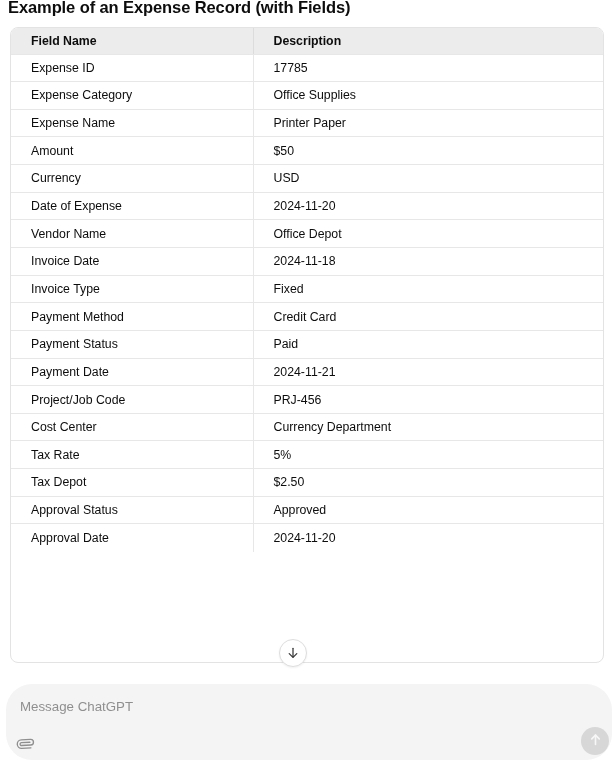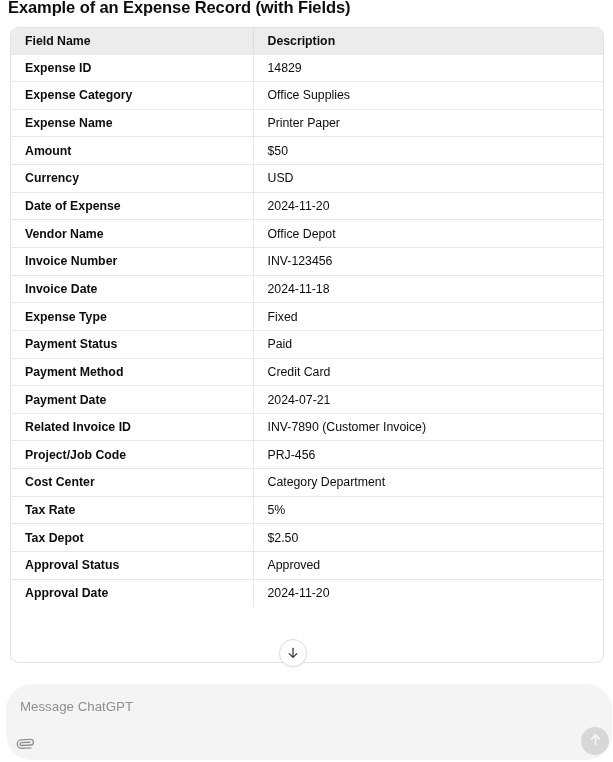--- a/index.html
+++ b/index.html
@@ -39,38 +39,38 @@
     background:#fff;
   }
   table.expense{
     width:100%;
     border-collapse:collapse;
     font-size:12.3px;
     table-layout:fixed;
   }
   table.expense col.c1{width:242px;}
   table.expense th, table.expense td{
-    padding:0 0 0 14px;
+    padding:0 0 0 20px;
     text-align:left;
     vertical-align:middle;
     white-space:nowrap;
     overflow:hidden;
   }
   table.expense thead tr{height:26px;}
   table.expense thead th{
     background:var(--header-bg);
     font-weight:700;
     font-size:12.3px;
     border-bottom:1px solid var(--border-inner);
   }
   table.expense thead th:first-child{border-right:1px solid #dcdcdc;}
   table.expense tbody tr{height:27.65px;}
   table.expense tbody td{border-bottom:1px solid var(--border-inner);}
   table.expense tbody tr:last-child td{border-bottom:none;}
-  table.expense td.field{font-weight:700;border-right:1px solid var(--border-inner);margin-top:33px;}
+  table.expense td.field{font-weight:400;border-right:1px solid var(--border-inner);margin-top:33px;}
   table.expense td.desc{font-weight:400;}
 
   .scroll-down-btn{
     position:absolute;
     left:279px; top:639px;
     width:28px; height:28px;
     border-radius:50%;
     background:#ffffff;
     border:1px solid #dedede;
     box-shadow:0 1px 2px rgba(0,0,0,0.06);
@@ -126,21 +126,21 @@
       </colgroup>
     <thead>
       <tr>
         <th>Field Name</th>
         <th>Description</th>
       </tr>
     </thead>
     <tbody>
   <tr>
     <td class="field">Expense ID</td>
-    <td class="desc">14829</td>
+    <td class="desc">17785</td>
   </tr>
 
   <tr>
     <td class="field">Expense Category</td>
     <td class="desc">Office Supplies</td>
   </tr>
 
   <tr>
     <td class="field">Expense Name</td>
     <td class="desc">Printer Paper</td>
@@ -159,63 +159,55 @@
   <tr>
     <td class="field">Date of Expense</td>
     <td class="desc">2024-11-20</td>
   </tr>
 
   <tr>
     <td class="field">Vendor Name</td>
     <td class="desc">Office Depot</td>
   </tr>
 
-  <tr>
-    <td class="field">Invoice Number</td>
-    <td class="desc">INV-123456</td>
-  </tr>
 
   <tr>
     <td class="field">Invoice Date</td>
     <td class="desc">2024-11-18</td>
   </tr>
 
   <tr>
-    <td class="field">Expense Type</td>
+    <td class="field">Invoice Type</td>
     <td class="desc">Fixed</td>
+  </tr>
+
+  <tr>
+    <td class="field">Payment Method</td>
+    <td class="desc">Credit Card</td>
   </tr>
 
   <tr>
     <td class="field">Payment Status</td>
     <td class="desc">Paid</td>
   </tr>
 
   <tr>
-    <td class="field">Payment Method</td>
-    <td class="desc">Credit Card</td>
-  </tr>
-
-  <tr>
     <td class="field">Payment Date</td>
-    <td class="desc">2024-07-21</td>
-  </tr>
-
-  <tr>
-    <td class="field">Related Invoice ID</td>
-    <td class="desc">INV-7890 (Customer Invoice)</td>
-  </tr>
+    <td class="desc">2024-11-21</td>
+  </tr>
+
 
   <tr>
     <td class="field">Project/Job Code</td>
     <td class="desc">PRJ-456</td>
   </tr>
 
   <tr>
     <td class="field">Cost Center</td>
-    <td class="desc">Category Department</td>
+    <td class="desc">Currency Department</td>
   </tr>
 
   <tr>
     <td class="field">Tax Rate</td>
     <td class="desc">5%</td>
   </tr>
 
   <tr>
     <td class="field">Tax Depot</td>
     <td class="desc">$2.50</td>

